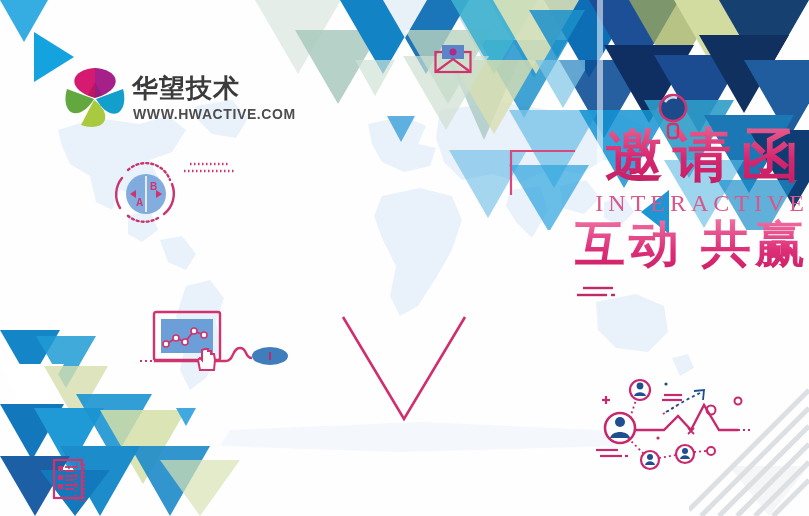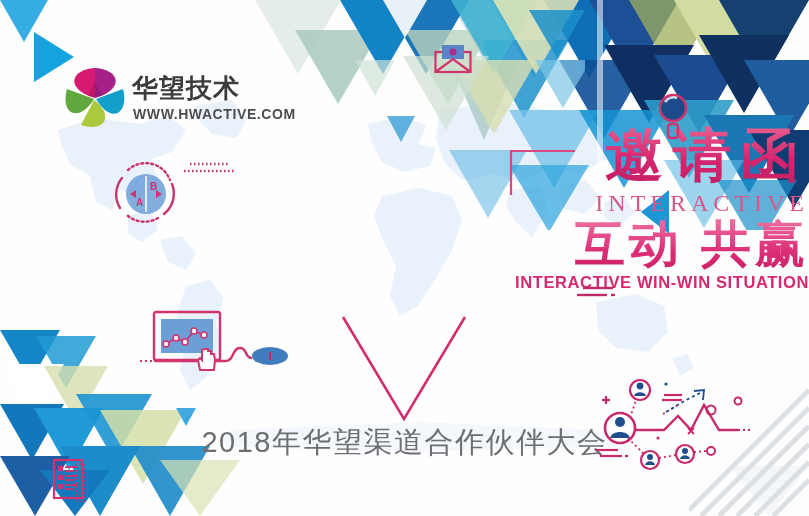--- a/index.html
+++ b/index.html
@@ -219,28 +219,26 @@
       <svg class="bracket left" viewBox="0 0 70 50">
         <polyline points="68,4 4,4 4,48" fill="none" stroke="#d9497f" stroke-width="2.2"></polyline>
       </svg>
       <svg class="bracket right" viewBox="0 0 70 50">
         <polyline points="2,4 66,4 66,48" fill="none" stroke="#d9497f" stroke-width="2.2"></polyline>
       </svg>
       <div id="main-title">邀请函</div>
       <div id="main-title-en">INTERACTIVE</div>
     </div>
     <div id="sub-title">互动 共赢</div>
-    <div id="sub-title-en">INTERACTIVE WIN-WIN SITUATION</div>
   </div>
 
   <svg id="vmark" viewBox="0 0 809 110">
     <polyline points="343,2 404,104 465,2" fill="none" stroke="#d02f6f" stroke-width="2.6" stroke-linejoin="miter"></polyline>
   </svg>
 
-  <div id="footer-title">2018年华望渠道合作伙伴大会</div>
 
   <svg class="icon-art" id="ab-icon" viewBox="0 0 76 74">
     <circle cx="38" cy="36" r="20" fill="#6c9fd8" opacity=".85"></circle>
     <path d="M12 50 A26 26 0 0 1 14 20" fill="none" stroke="#c8356f" stroke-width="2.4" stroke-linecap="round"></path>
     <path d="M20 12 A26 26 0 0 1 62 22" fill="none" stroke="#c8356f" stroke-width="2.4" stroke-dasharray="2 3" stroke-linecap="round"></path>
     <path d="M64 26 A26 26 0 0 1 56 56" fill="none" stroke="#c8356f" stroke-width="2.4" stroke-linecap="round"></path>
     <path d="M50 60 A26 26 0 0 1 18 56" fill="none" stroke="#c8356f" stroke-width="2.4" stroke-dasharray="2 3" stroke-linecap="round"></path>
     <line x1="38" y1="18" x2="38" y2="54" stroke="#e6e9ef" stroke-width="2"></line>
     <polygon points="28,32 22,36 28,40" fill="#d0336e"></polygon>
     <polygon points="48,32 54,36 48,40" fill="#d0336e"></polygon>

